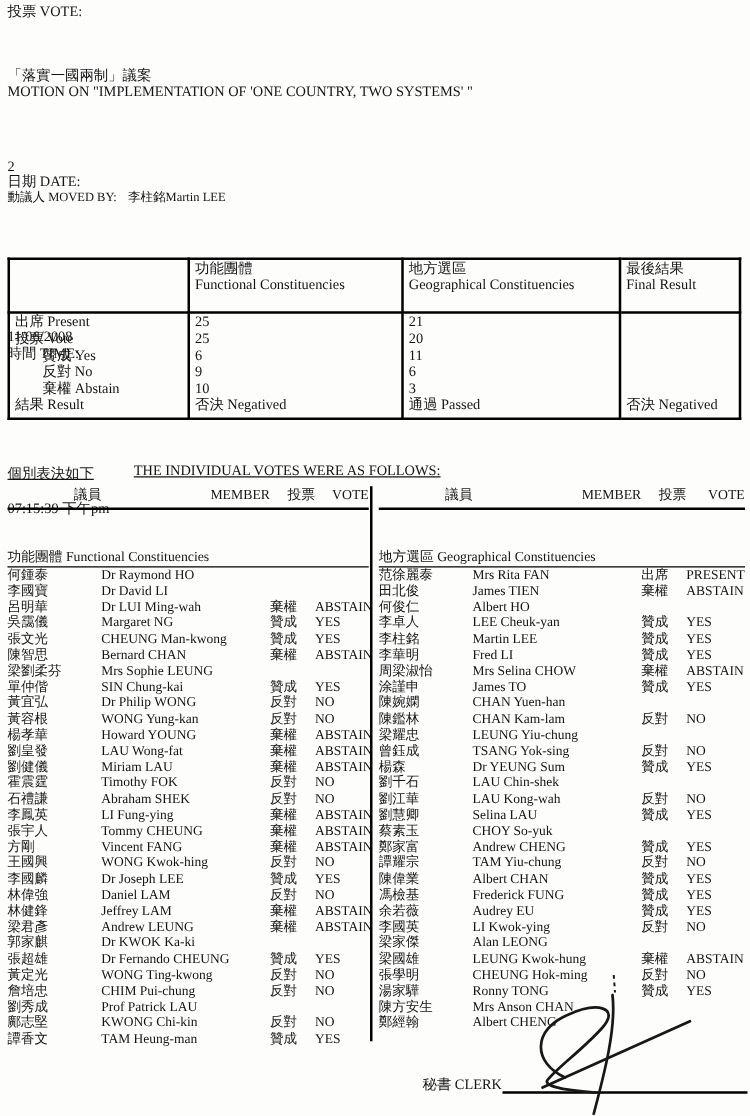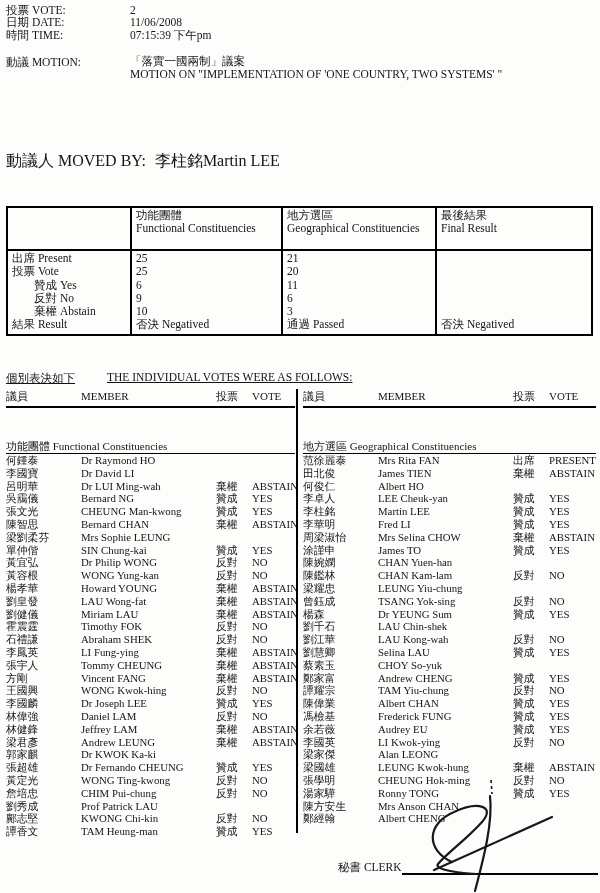--- a/index.html
+++ b/index.html
@@ -3,50 +3,50 @@
 <meta charset="utf-8">
 <style>
   html,body { margin:0; padding:0; background:#e8e8e8; }
   .page {
     position:relative; width:600px; height:893px; background:#fdfdfc;
     font-family:"Liberation Serif","DejaVu Serif",serif; color:#141414;
     overflow:hidden; margin:0 auto;
   }
   
   .hdr { position:absolute; top:4px; left:6px; font-size:11.5px; }
-  .hrow { display:flex; line-height:12.4px; }
+  .hrow { display:flex; line-height:12.4px;flex-direction:column; }
   .hlabel { width:124px; flex:0 0 124px; }
   
   .motion { position:absolute; top:55px; left:6px; font-size:11.5px; display:flex; }
   .motion-lines div { line-height:13px; }
   
-  .movedby { position:absolute; top:151px; left:6px; font-size:16px; display:flex; }
+  .movedby { position:absolute; top:151px; left:6px; font-size:10px; display:flex; }
   .movedby .mb-value { margin-left:9px; }
   
   table.summary {
     position:absolute; top:206px; left:6px; width:587px;
     border-collapse:collapse; font-size:11.5px; table-layout:fixed;
   }
-  table.summary td { border:2px solid #000; padding:1px 0 2px 4px; vertical-align:top; }
+  table.summary td { border:2px solid #000; padding:1px 20px 2px 4px; vertical-align:top; }
   table.summary .c0 { width:118px; }
   table.summary .c1 { width:145px; }
   table.summary .c2 { width:148px;margin-left:48px; }
   table.summary .shead td { height:38px; line-height:13px; }
   .line { height:13.3px; line-height:13.3px; white-space:nowrap; overflow:visible; }
   .line.ind { padding-left:22px; }
   
   .ind-heading { position:absolute; top:371px; left:6px; font-size:11.5px; display:flex;text-decoration:underline; }
   .ind-heading .ih-en { margin-left:32px; }
   .votes { position:absolute; top:389px; left:6px; width:587px; display:flex; align-items:flex-start; }
   .half { width:289px; flex:0 0 289px; }
   .half.right { flex:1 1 auto; width:auto; padding-left:5px; }
   .vhead {
     display:grid; grid-template-columns:75px 135px 36px auto;
     font-size:11px; height:15px; line-height:15px;
-    border-bottom:2.5px solid #000; padding-bottom:2px; white-space:nowrap;
+    border-bottom:2.5px solid #000; padding-bottom:2px; white-space:nowrap;text-align:right;
   }
   .vgroup { height:13px; line-height:13px; font-size:11px; border-bottom:1.5px solid #000; white-space:nowrap;margin-top:32px; }
   .mrow {
     display:grid; grid-template-columns:75px 135px 36px auto;
     height:12.8px; line-height:12.8px; font-size:10.8px; white-space:nowrap;
   }
   .mrow span { overflow:visible; }
   .divider { width:2px; flex:0 0 2px; background:#000; height:444px; margin-left:1px; }
   
   .clerk { position:absolute; top:860px; left:338px; font-size:11.5px; display:flex; align-items:flex-end; }
@@ -67,21 +67,20 @@
       <span class="hlabel">日期 DATE:</span>
       <span>11/06/2008</span>
     </div>
     <div class="hrow">
       <span class="hlabel">時間 TIME:</span>
       <span>07:15:39 下午pm</span>
     </div>
   </div>
 
   <div class="motion">
-    <span class="hlabel">動議 MOTION:</span>
     <div class="motion-lines">
       <div>「落實一國兩制」議案</div>
       <div>MOTION ON "IMPLEMENTATION OF 'ONE COUNTRY, TWO SYSTEMS' "</div>
     </div>
   </div>
 
   <div class="movedby">
     <span>動議人 MOVED BY:</span>
     <span class="mb-value">李柱銘Martin LEE</span>
   </div>
@@ -168,21 +167,21 @@
             <span></span>
           </div>
           <div class="mrow">
             <span>呂明華</span>
             <span>Dr LUI Ming-wah</span>
             <span>棄權</span>
             <span>ABSTAIN</span>
           </div>
           <div class="mrow">
             <span>吳靄儀</span>
-            <span>Bernard NG</span>
+            <span>Margaret NG</span>
             <span>贊成</span>
             <span>YES</span>
           </div>
           <div class="mrow">
             <span>張文光</span>
             <span>CHEUNG Man-kwong</span>
             <span>贊成</span>
             <span>YES</span>
           </div>
           <div class="mrow">

